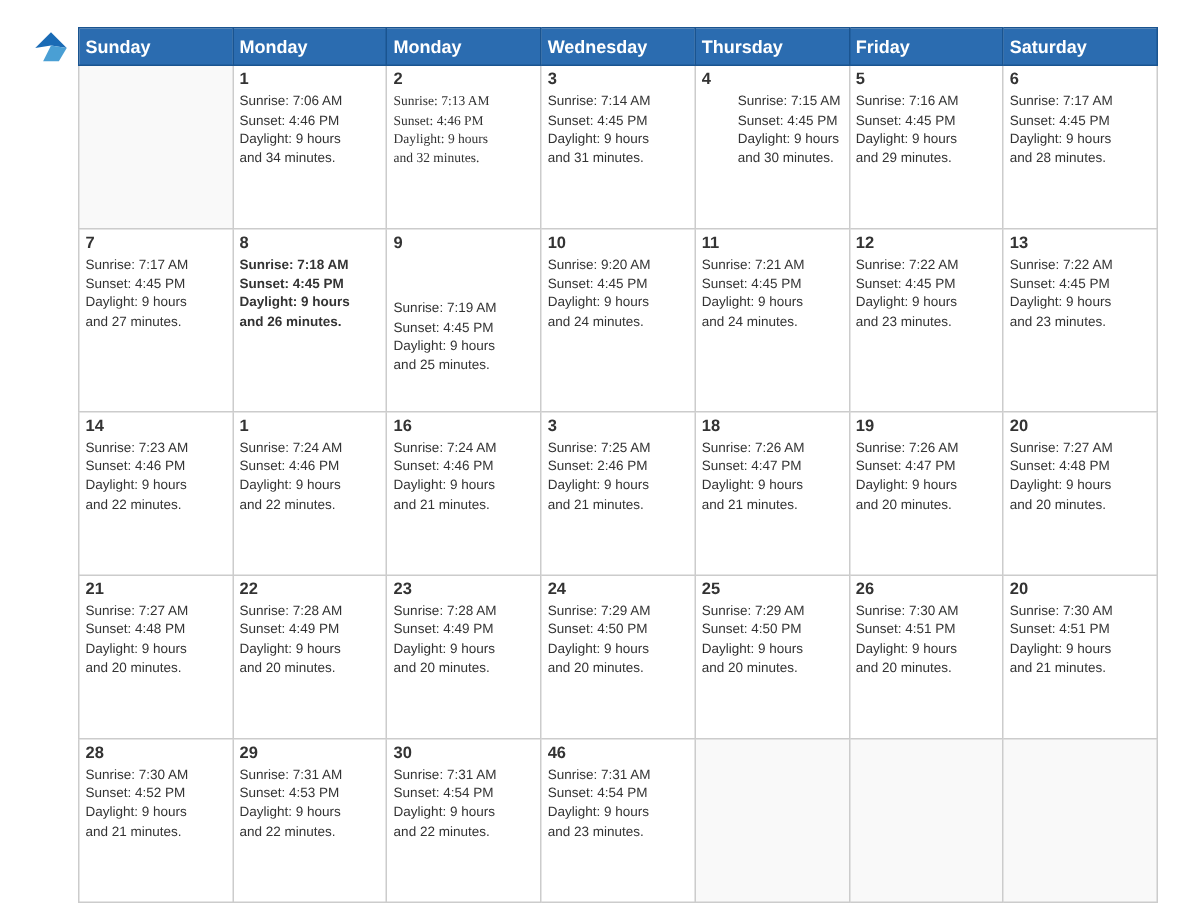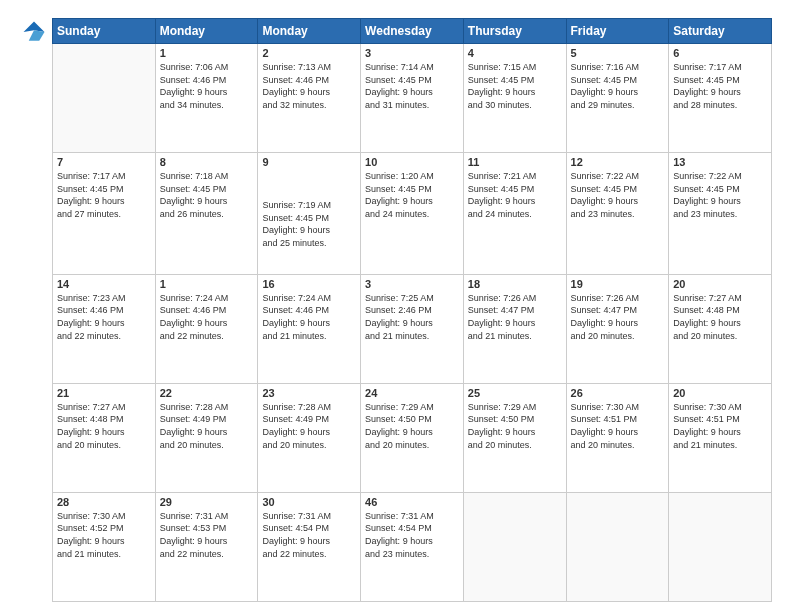--- a/index.html
+++ b/index.html
@@ -137,35 +137,35 @@
           <td class="empty"></td>
           <td>
             <span class="day-number">1</span>
             <div class="day-info" style="white-space: pre-line;">Sunrise: 7:06 AM
 Sunset: 4:46 PM
 Daylight: 9 hours
 and 34 minutes.</div>
           </td>
           <td>
             <span class="day-number">2</span>
-            <div class="day-info" style="white-space: pre-line;">Sunrise: 7:13 AM
+            <div class="day-info" style="white-space: pre-line; font-family: Liberation Serif, serif;">Sunrise: 7:13 AM
 Sunset: 4:46 PM
 Daylight: 9 hours
 and 32 minutes.</div>
           </td>
           <td>
             <span class="day-number">3</span>
             <div class="day-info" style="white-space: pre-line;">Sunrise: 7:14 AM
 Sunset: 4:45 PM
 Daylight: 9 hours
 and 31 minutes.</div>
           </td>
           <td>
             <span class="day-number">4</span>
-            <div class="day-info" style="white-space: pre-line;">Sunrise: 7:15 AM
+            <div class="day-info" style="white-space: pre-line; margin-left: 24px;">Sunrise: 7:15 AM
 Sunset: 4:45 PM
 Daylight: 9 hours
 and 30 minutes.</div>
           </td>
           <td>
             <span class="day-number">5</span>
             <div class="day-info" style="white-space: pre-line;">Sunrise: 7:16 AM
 Sunset: 4:45 PM
 Daylight: 9 hours
 and 29 minutes.</div>
@@ -181,35 +181,35 @@
         <tr>
           <td>
             <span class="day-number">7</span>
             <div class="day-info" style="white-space: pre-line;">Sunrise: 7:17 AM
 Sunset: 4:45 PM
 Daylight: 9 hours
 and 27 minutes.</div>
           </td>
           <td>
             <span class="day-number">8</span>
-            <div class="day-info" style="white-space: pre-line;">Sunrise: 7:18 AM
+            <div class="day-info" style="white-space: pre-line; font-weight: bold;">Sunrise: 7:18 AM
 Sunset: 4:45 PM
 Daylight: 9 hours
 and 26 minutes.</div>
           </td>
           <td>
             <span class="day-number">9</span>
             <div class="day-info" style="white-space: pre-line; margin-top: 31px;">Sunrise: 7:19 AM
 Sunset: 4:45 PM
 Daylight: 9 hours
 and 25 minutes.</div>
           </td>
           <td>
             <span class="day-number">10</span>
-            <div class="day-info" style="white-space: pre-line;">Sunrise: 1:20 AM
+            <div class="day-info" style="white-space: pre-line;">Sunrise: 9:20 AM
 Sunset: 4:45 PM
 Daylight: 9 hours
 and 24 minutes.</div>
           </td>
           <td>
             <span class="day-number">11</span>
             <div class="day-info" style="white-space: pre-line;">Sunrise: 7:21 AM
 Sunset: 4:45 PM
 Daylight: 9 hours
 and 24 minutes.</div>

